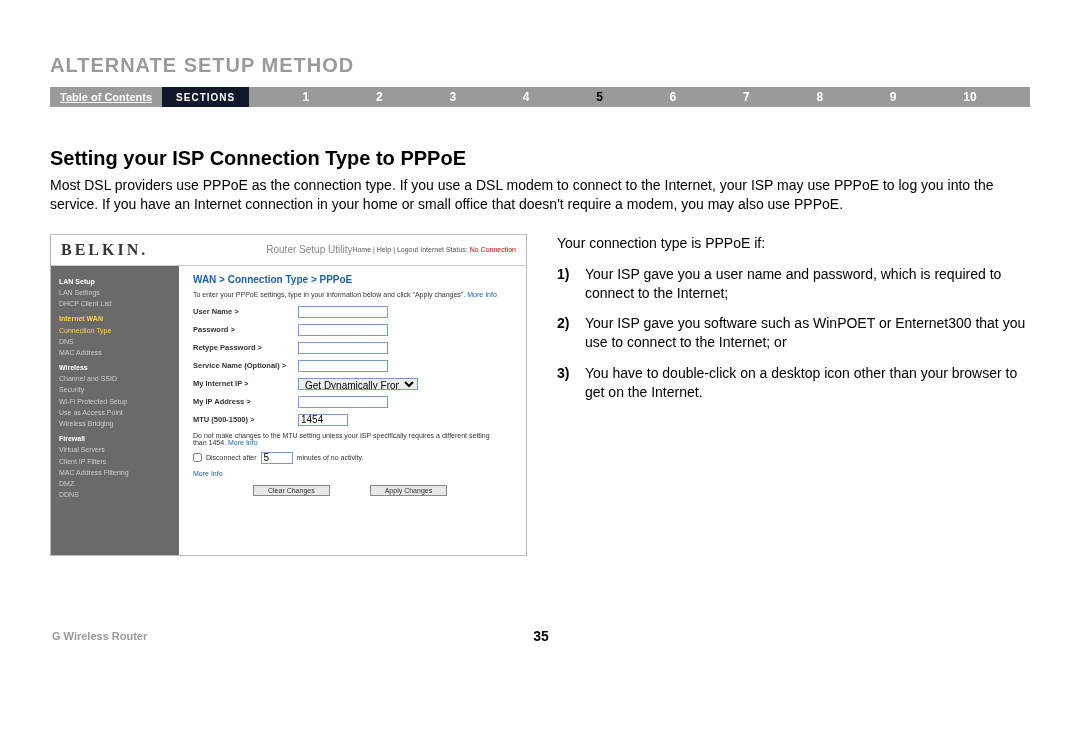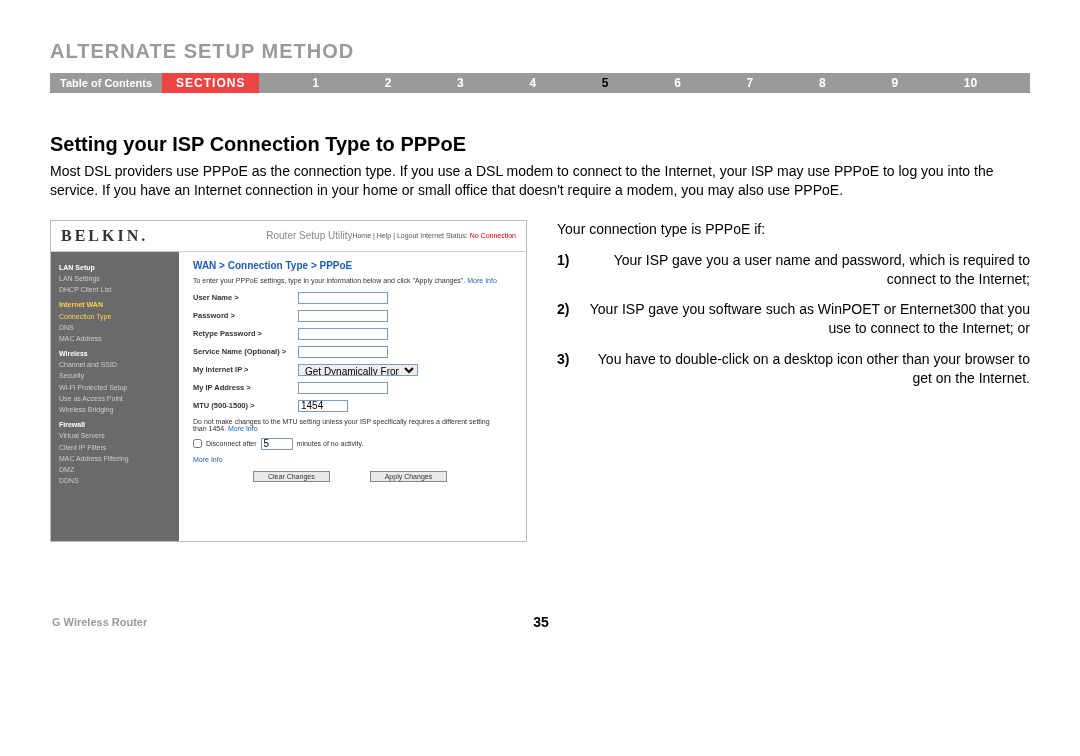--- a/index.html
+++ b/index.html
@@ -8,50 +8,52 @@
     font-family: Arial, Helvetica, sans-serif;
     background: #fff;
     color: #000;
   }
   .page {
     width: 1080px;
     height: 644px;
     position: relative;
     box-sizing: border-box;
     padding: 40px 50px 4px 50px;
+    margin-top: 14px;
   }
   .page-title {
     font-size: 20px;
     font-weight: bold;
     color: #9a9a9a;
     letter-spacing: 1px;
     margin-bottom: 10px;
   }
   .nav-bar {
     background: #9a9a9a;
     color: #fff;
     display: flex;
     align-items: center;
     height: 20px;
     font-size: 11px;
   }
   .nav-toc {
     padding: 0 10px;
     font-weight: bold;
     white-space: nowrap;
+    text-decoration: underline;
   }
   .nav-sections-label {
-    background: #ef4444;
+    background: #0f172a;
     padding: 0 14px;
     font-weight: bold;
     letter-spacing: 1px;
     height: 100%;
     display: flex;
     align-items: center;
-    font-size: 12px;
+    font-size: 10px;
   }
   .nav-nums {
     flex: 1;
     display: flex;
     justify-content: space-around;
     padding: 0 20px;
   }
   .nav-num { color: #fff; font-weight: bold; font-size: 12px; }
   .nav-num.active { color: #000; }
   .subheading {
@@ -73,21 +75,21 @@
     flex: 1;
     font-size: 14px;
     line-height: 1.35;
   }
   .right-col .lead { margin-bottom: 12px; }
   .right-col .numlist {
     display: flex;
     margin-bottom: 12px;
   }
   .right-col .numlist .num { font-weight: bold; width: 28px; }
-  .right-col .numlist .txt { flex: 1; text-align: right; }
+  .right-col .numlist .txt { flex: 1; }
 
   
   .router-shot {
     width: 475px;
     height: 320px;
     border: 1px solid #bbb;
     background: #fff;
     font-size: 8px;
     color: #333;
     display: flex;

